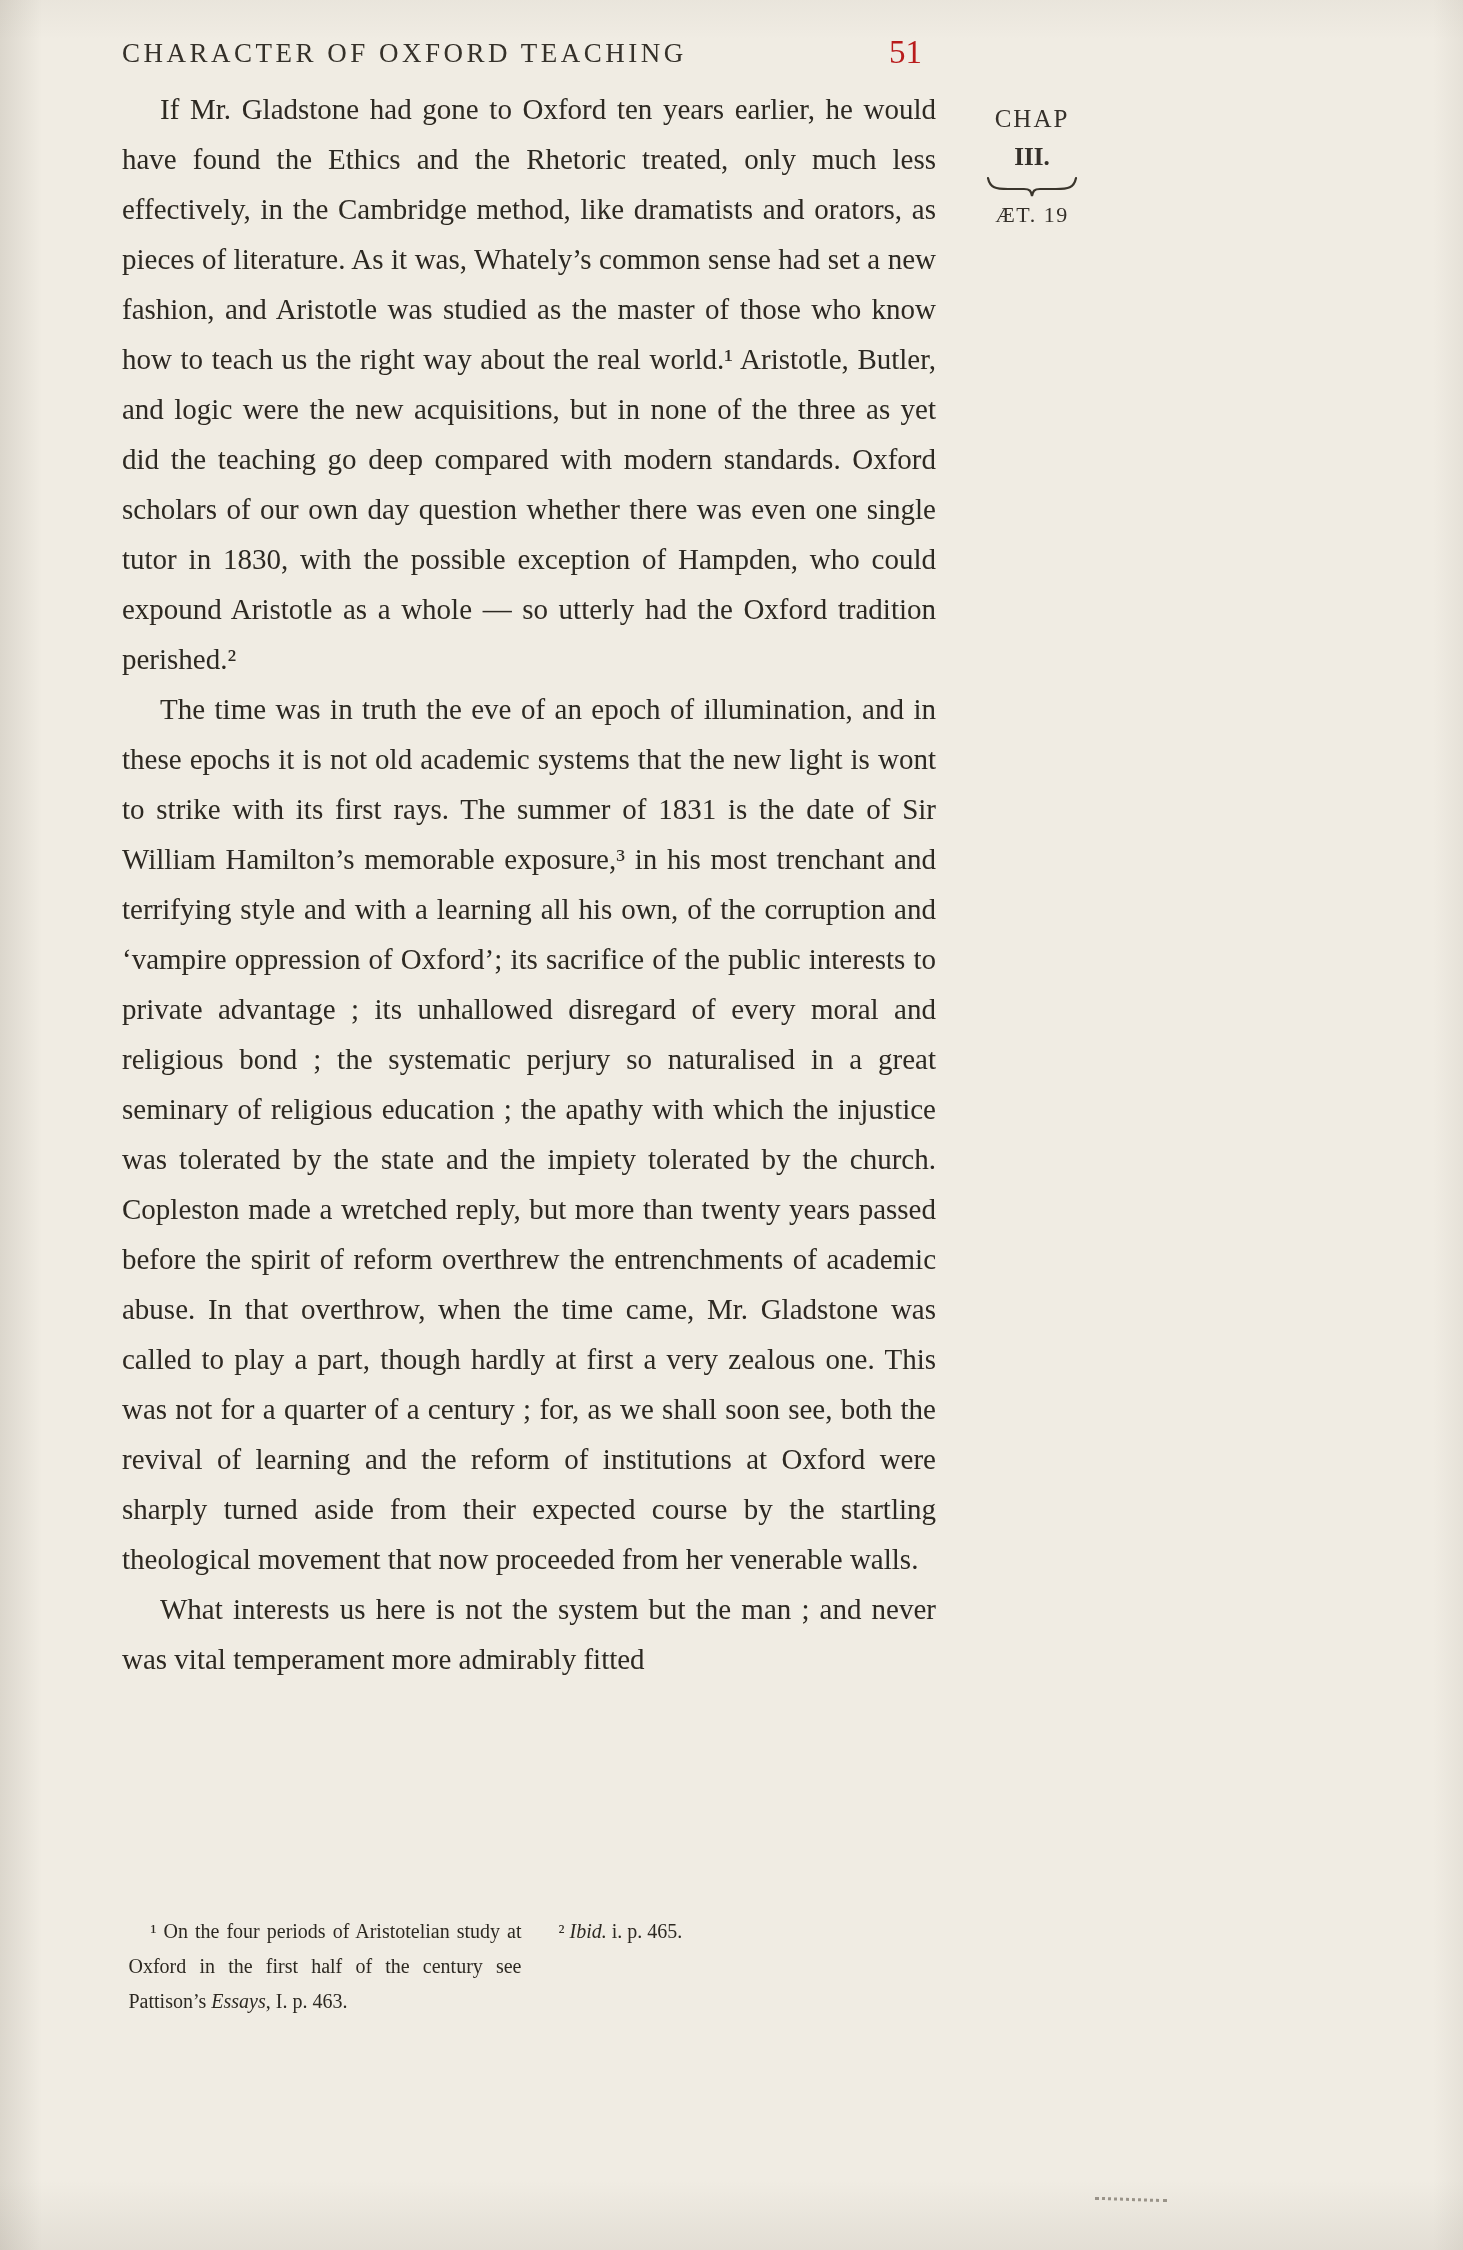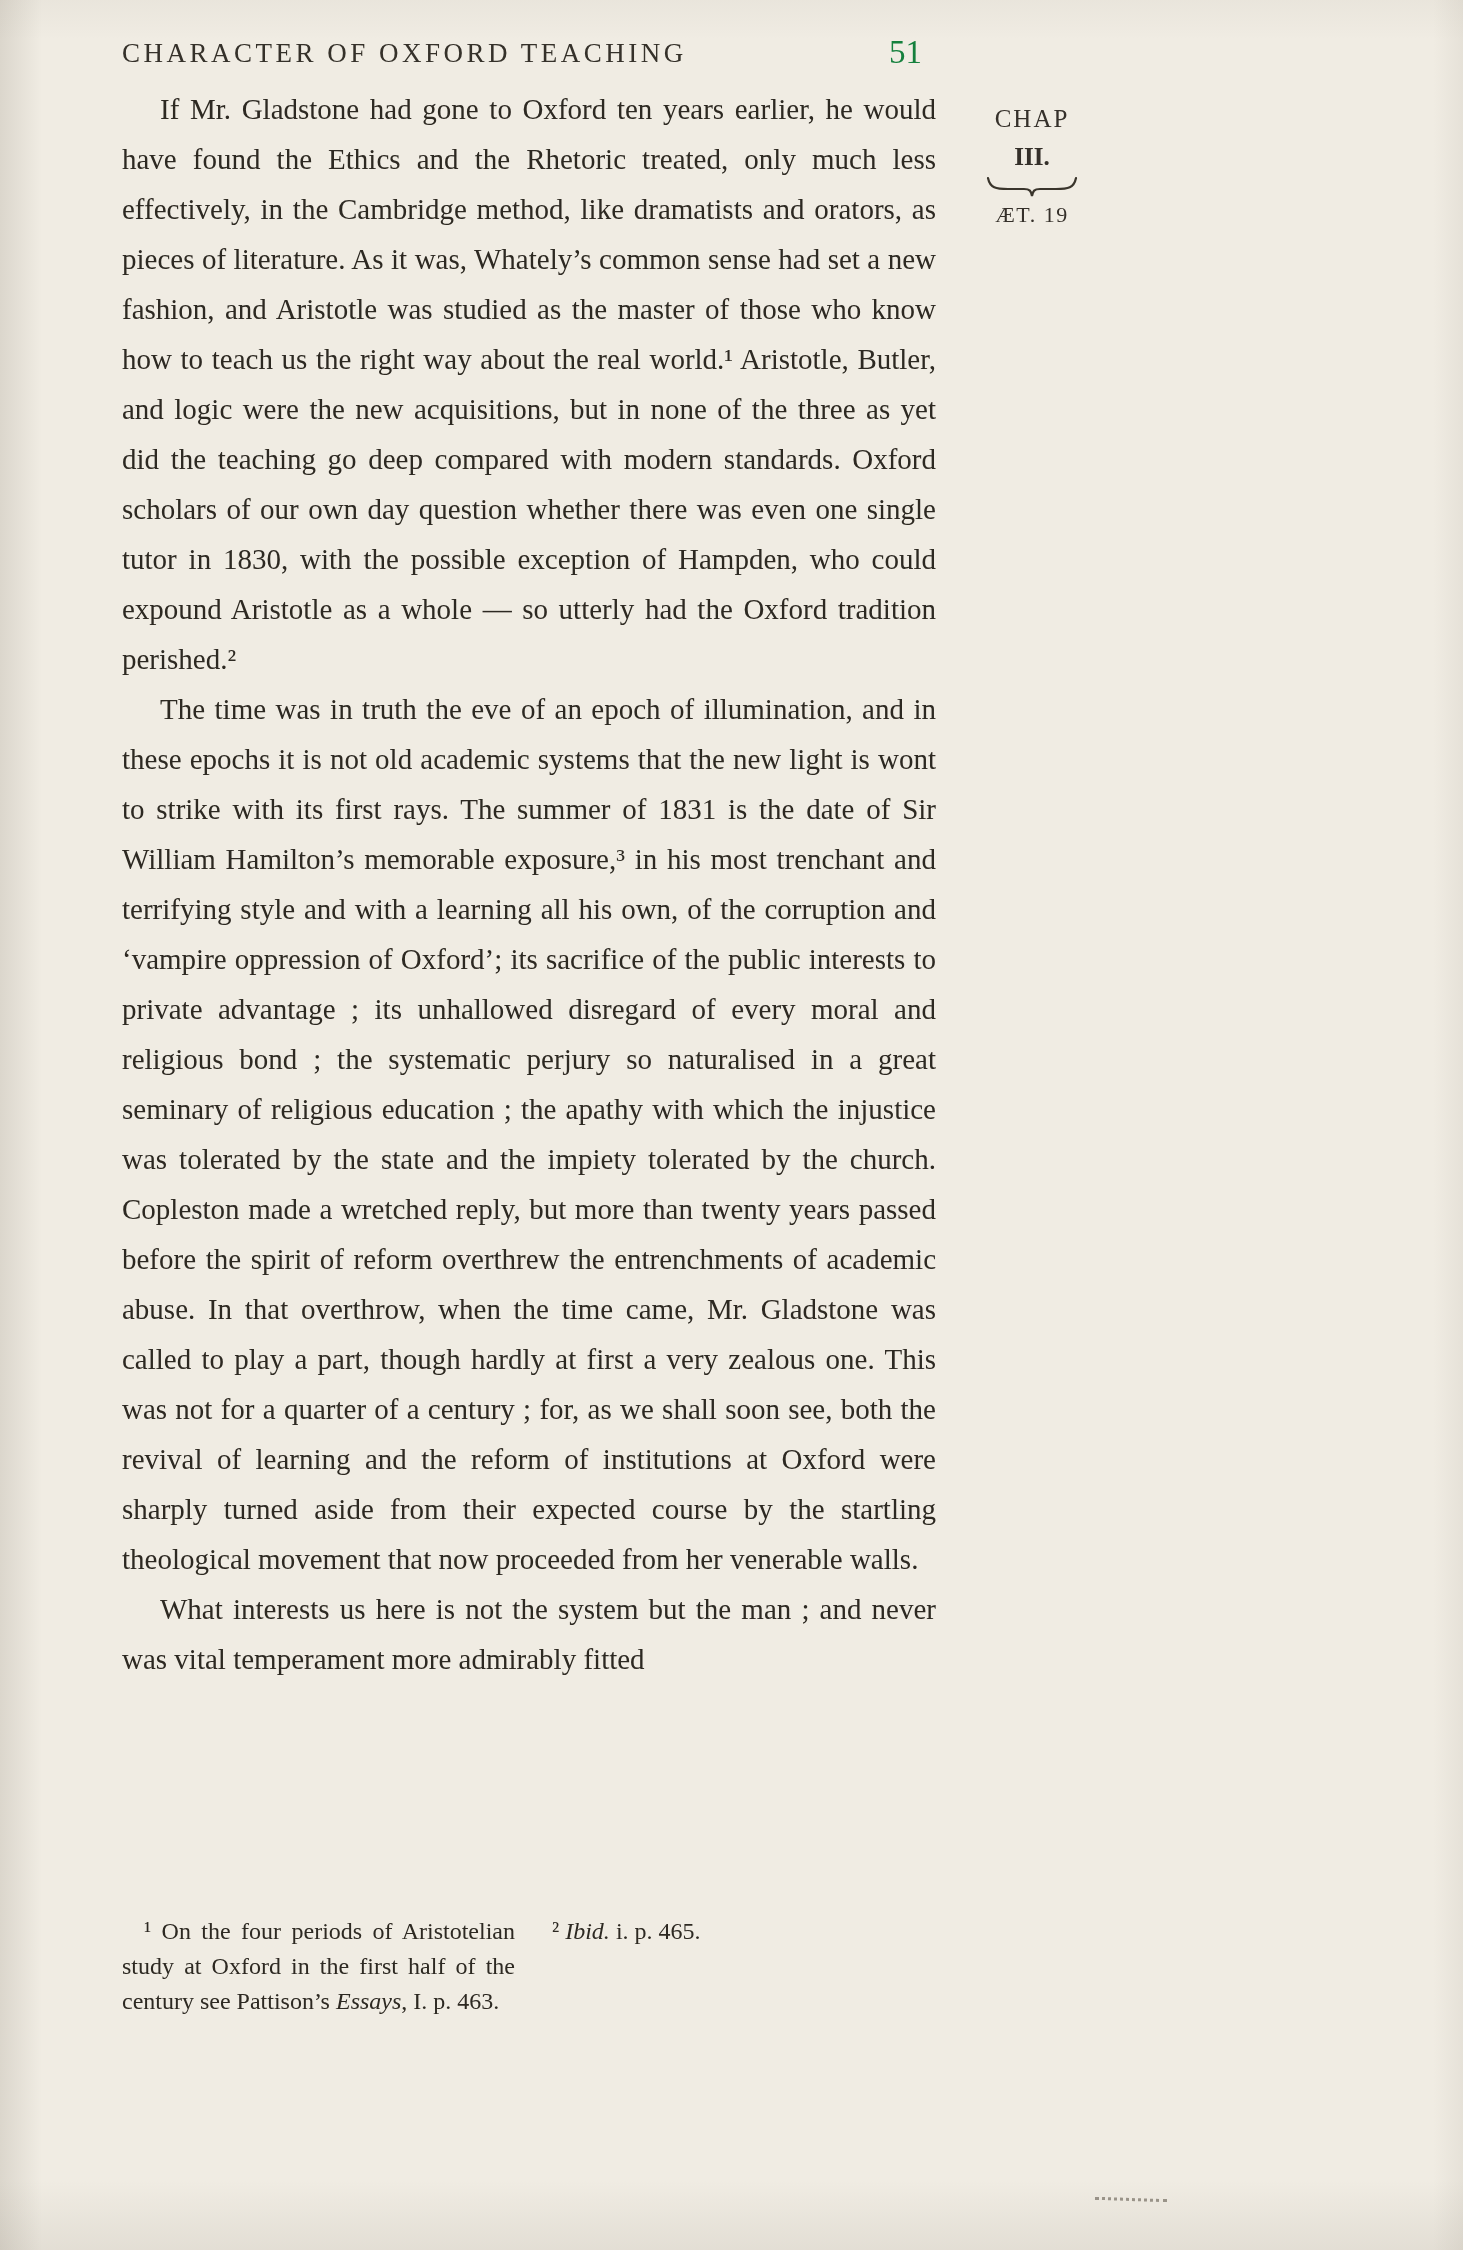--- a/index.html
+++ b/index.html
@@ -22,41 +22,41 @@
   }
   .running-header {
     position: absolute; top: 38px; left: 122px; width: 814px;
   }
   .header-title {
     display: block; text-align: left;
     font-size: 27px; letter-spacing: 3.5px; color: #35312a;
   }
   .page-number {
     position: absolute; right: 14px; top: -4px;
-    font-size: 33px; color: #15803d;
+    font-size: 33px; color: #b91c1c;
   }
   .main {
     position: absolute; top: 84px; left: 122px; width: 814px;
     font-size: 29px; line-height: 50px;
     text-align: justify;
   }
   .main p { margin: 0; text-indent: 38px; }
   .margin-notes {
     position: absolute; left: 972px; top: 104px; width: 120px;
     text-align: center; color: #35302a;
   }
   .chap-label { font-size: 25px; letter-spacing: 2px; line-height: 30px; }
   .chap-numeral { font-size: 25px; line-height: 30px; margin-top: 8px; font-weight: bold; }
   .brace { margin-top: 4px; }
   .brace svg { display: block; margin: 0 auto; }
   .age-label { font-size: 22px; letter-spacing: 1.5px; margin-top: 4px; }
   .footnotes {
     position: absolute; top: 1914px; left: 122px; width: 814px;
     display: flex; gap: 15px;
-    font-size: 24px; line-height: 35px;
+    font-size: 20px; line-height: 35px; justify-content: center;
   }
   .fn-col { width: 393px; text-align: justify; }
   .fn { margin: 0; text-indent: 22px; }
   .fn i { font-style: italic; }
   .scan-smudge {
     position: absolute; left: 1095px; top: 2198px; width: 72px; height: 0;
     border-bottom: 3px dotted rgba(70,62,50,0.5);
     transform: rotate(2deg);
   }
 </style>

